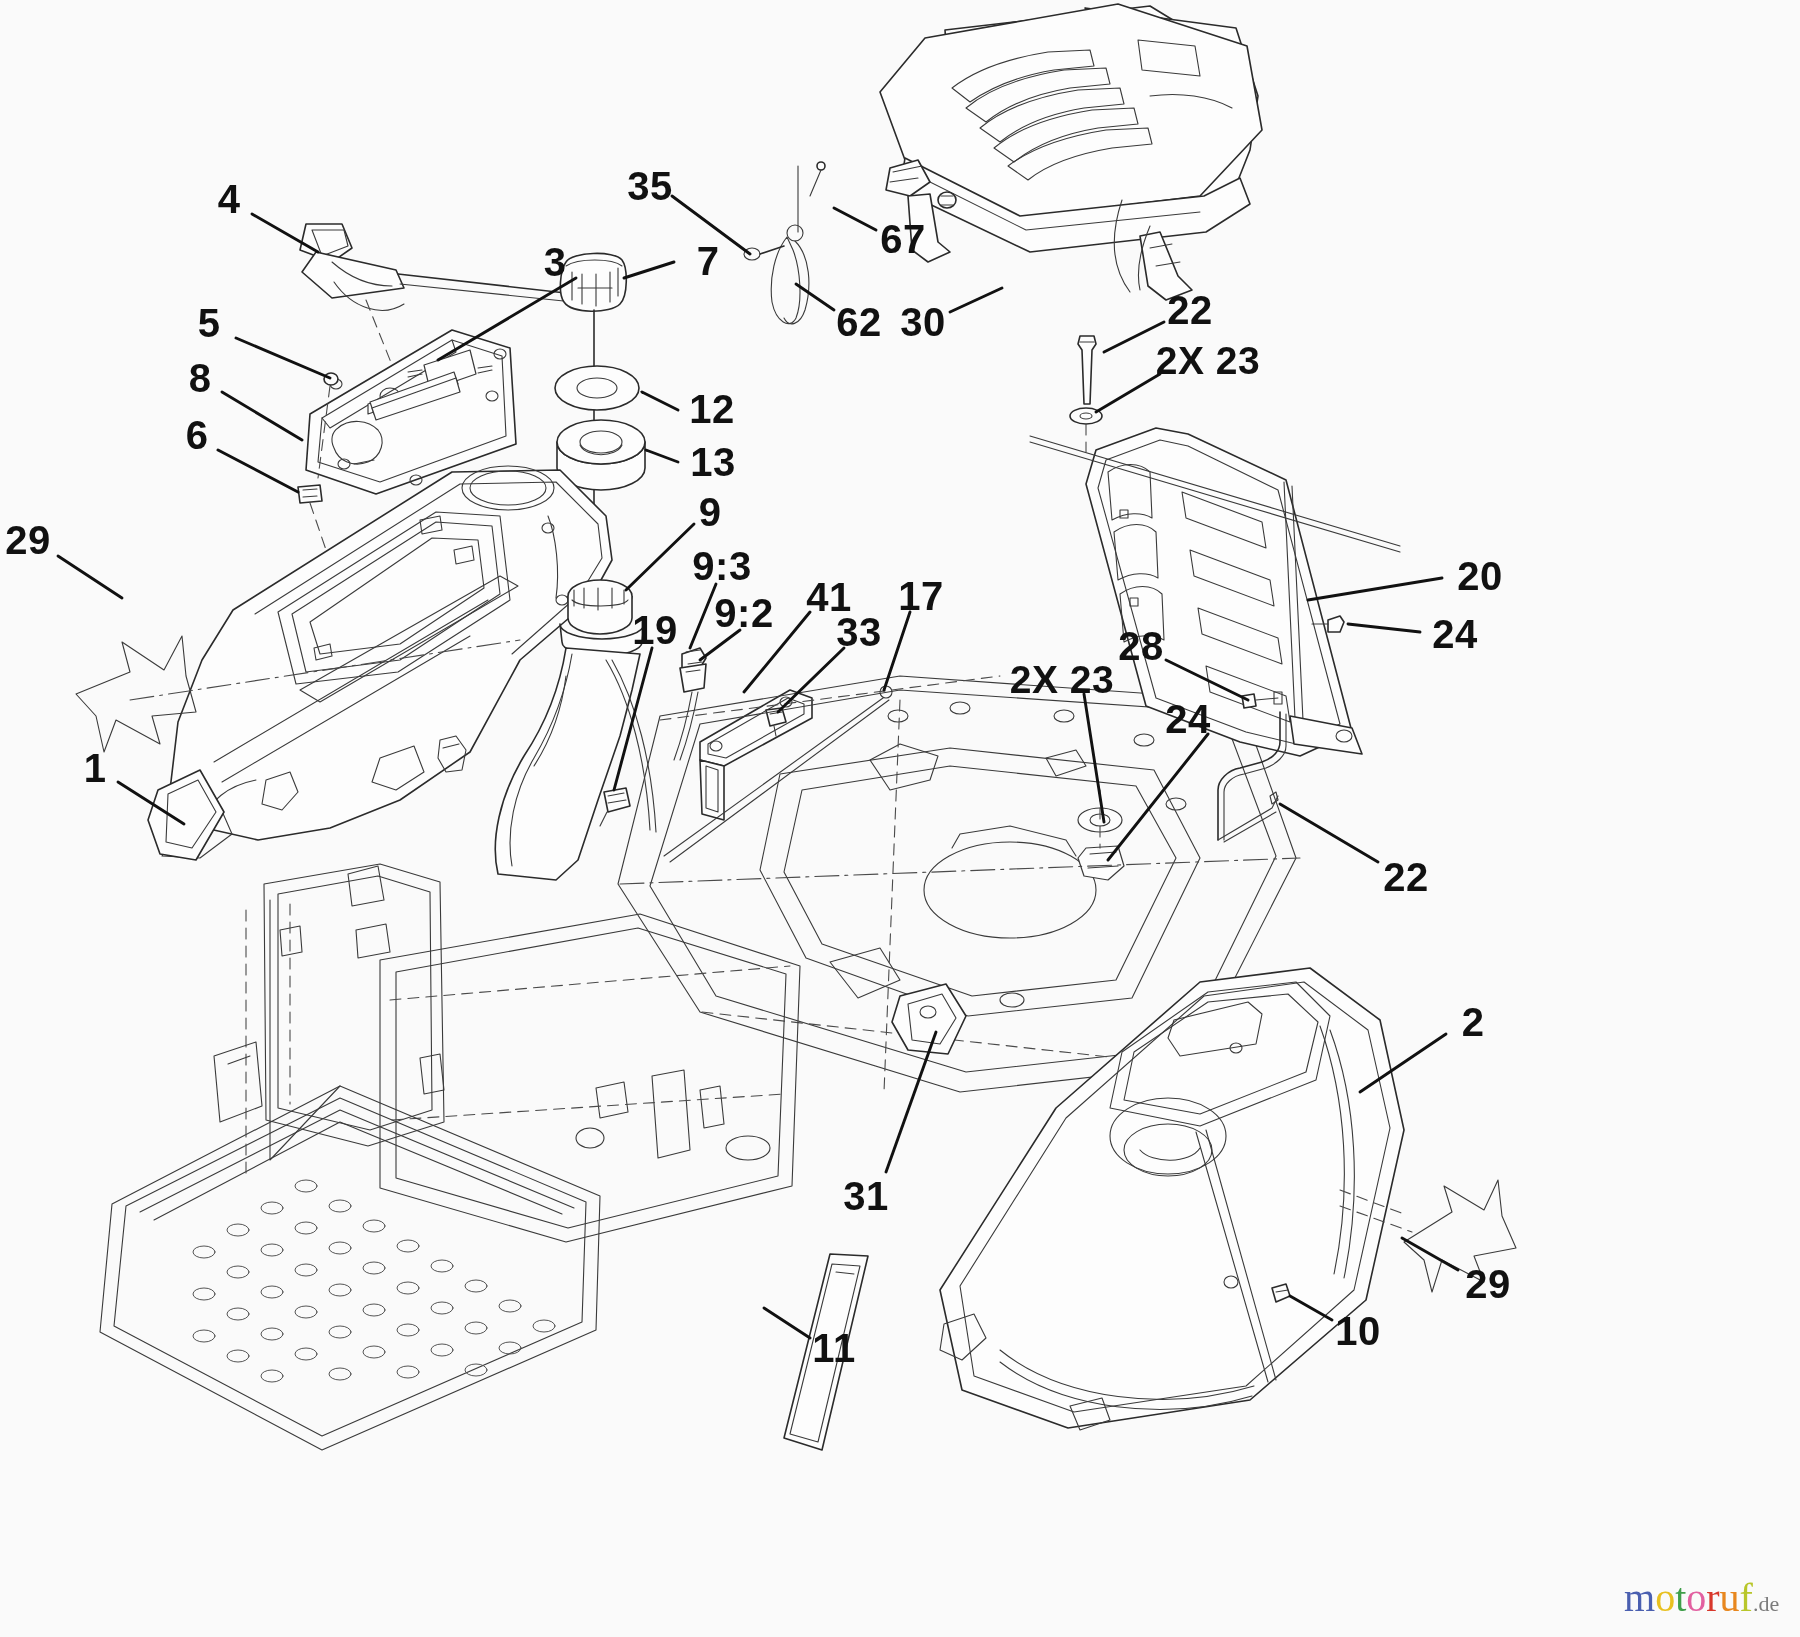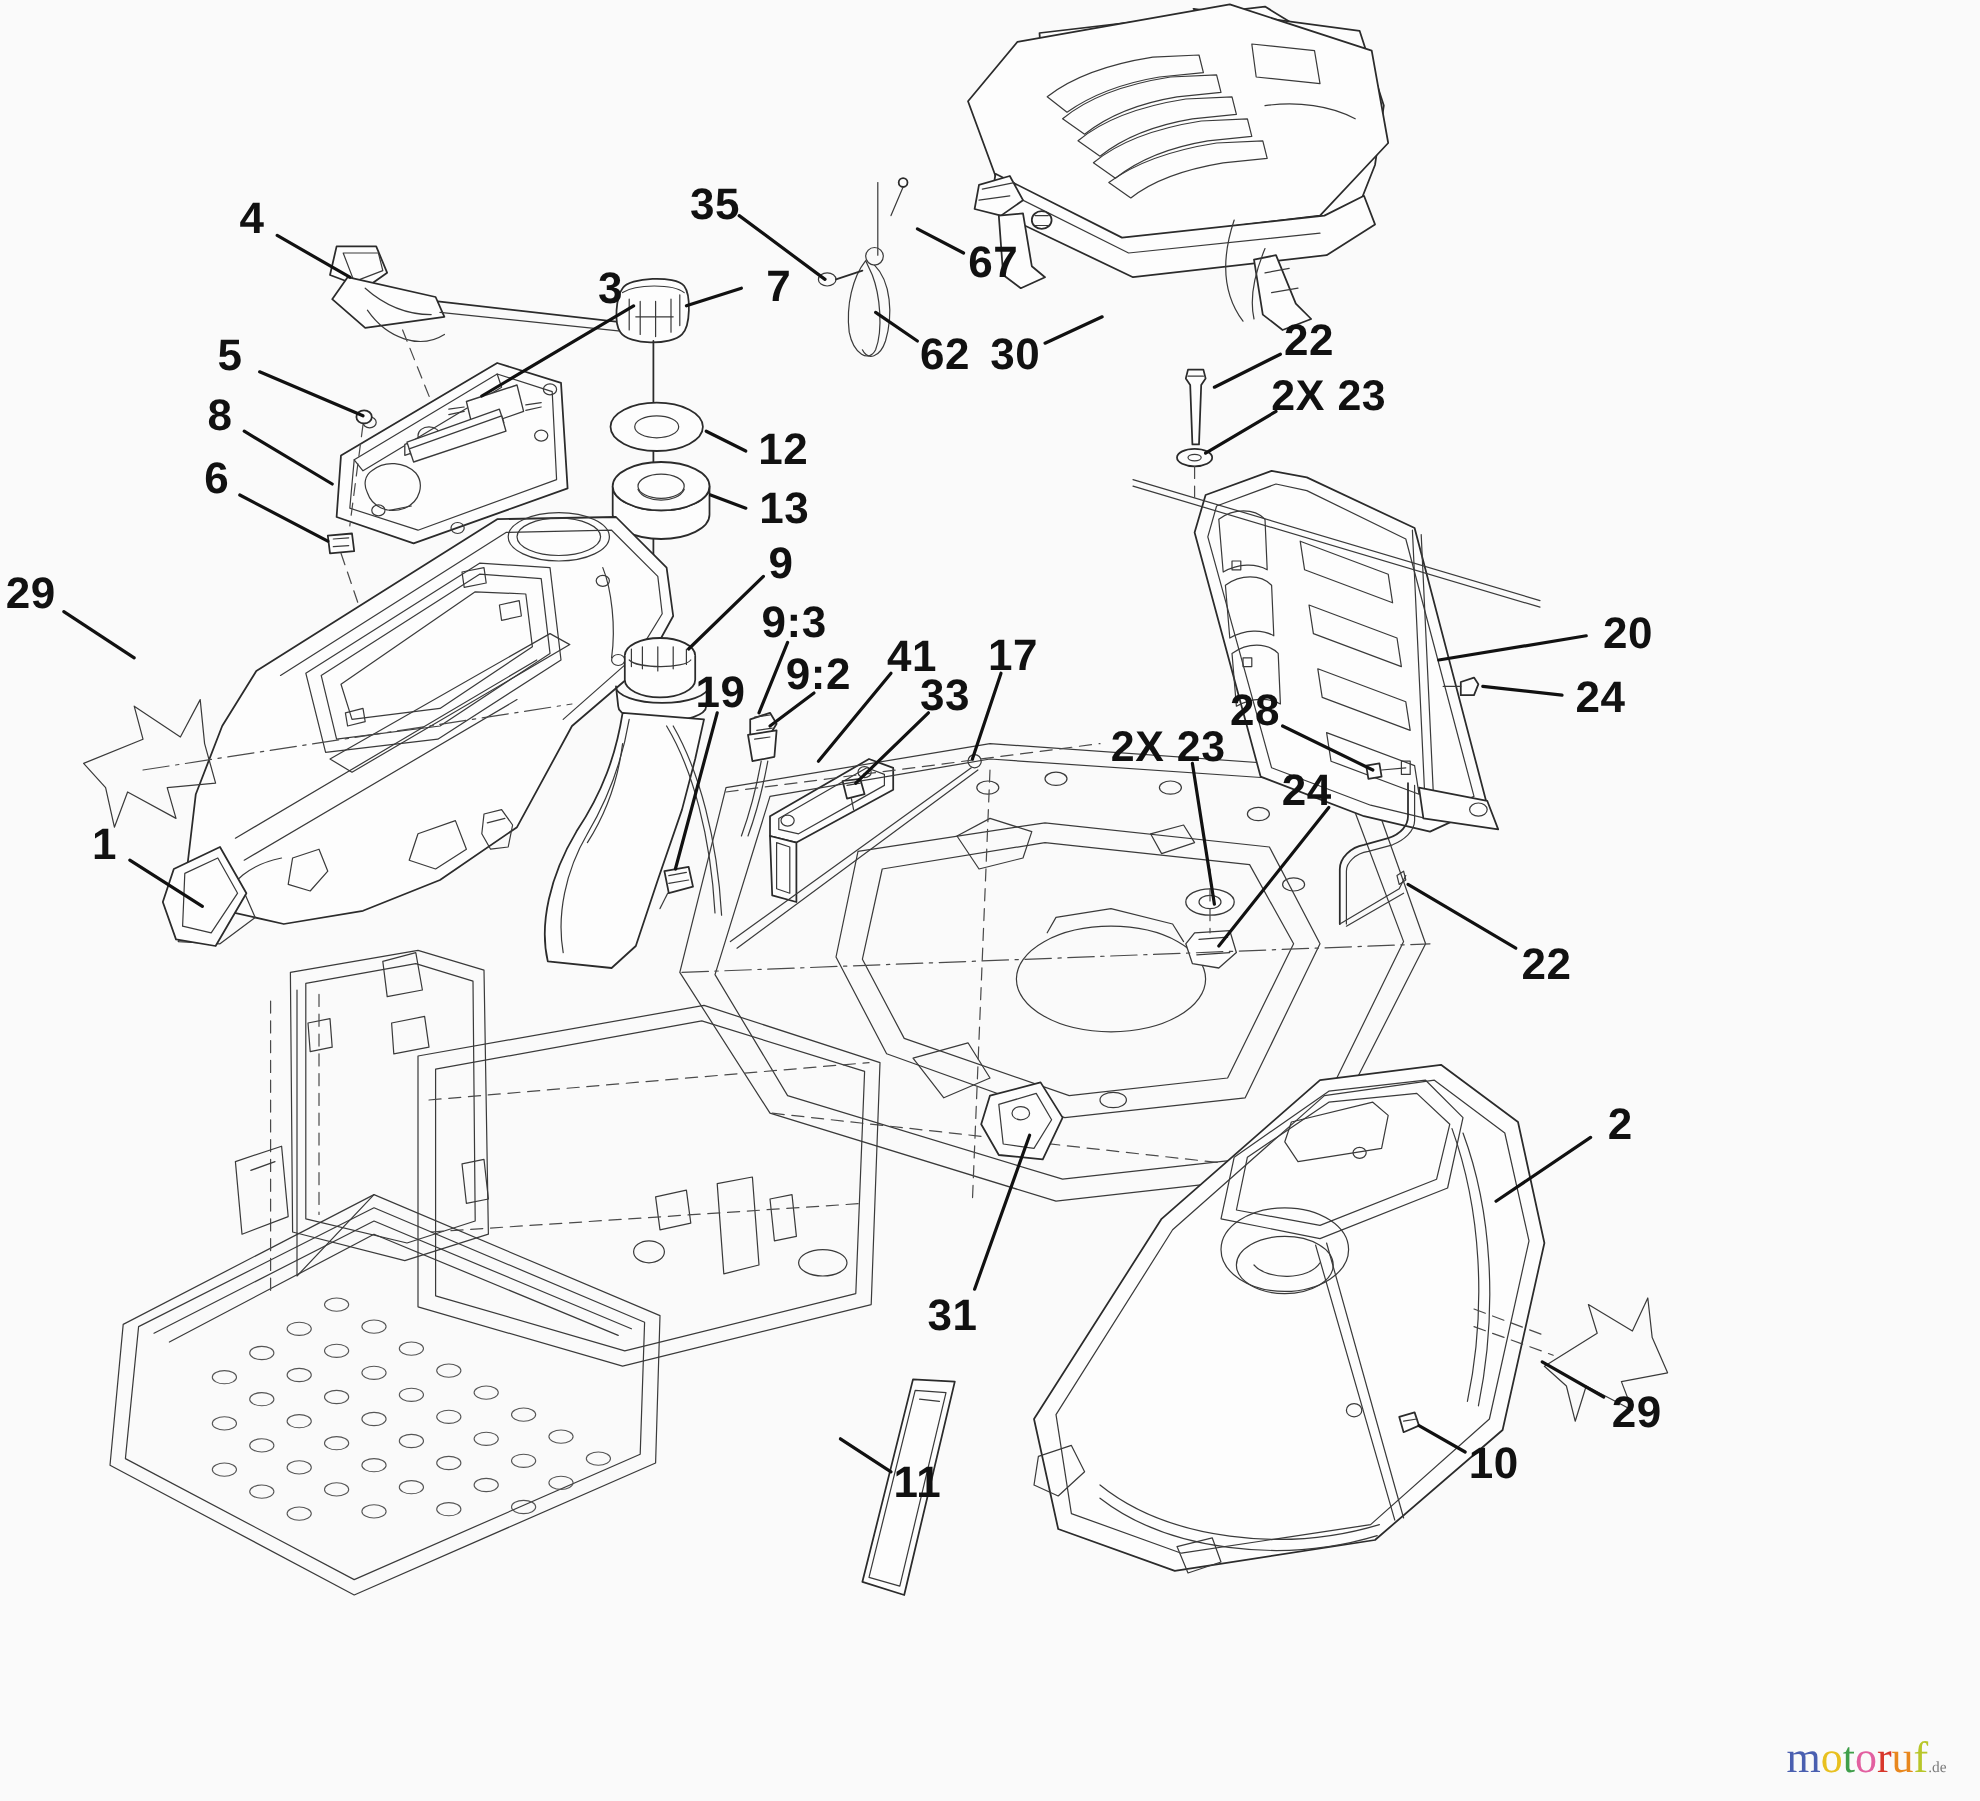--- a/index.html
+++ b/index.html
@@ -28,21 +28,21 @@
   #watermark{
     position:absolute;
     left:1624px;top:1578px;
     font-family:"Liberation Serif", serif;
     font-size:40px;
     line-height:1;
     white-space:nowrap;
     user-select:none;
   }
   #watermark span{font-weight:400;}
-  #watermark .suffix{font-size:14px;color:#7b7b7b;}
+  #watermark .suffix{font-size:22px;color:#7b7b7b;}
 </style>
 </head>
 <body>
 
 <div id="page" style="background: rgb(250, 250, 250);">
 
   <svg id="art" viewBox="0 0 1800 1637" xmlns="http://www.w3.org/2000/svg">
     <defs>
       <style>
         .ln{fill:none;stroke:#2b2b2b;stroke-width:1.6;stroke-linecap:round;stroke-linejoin:round;}

